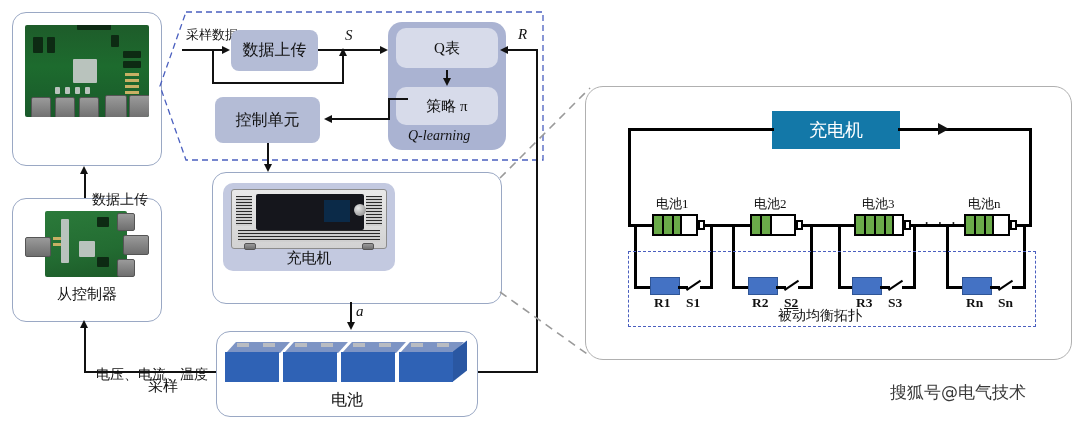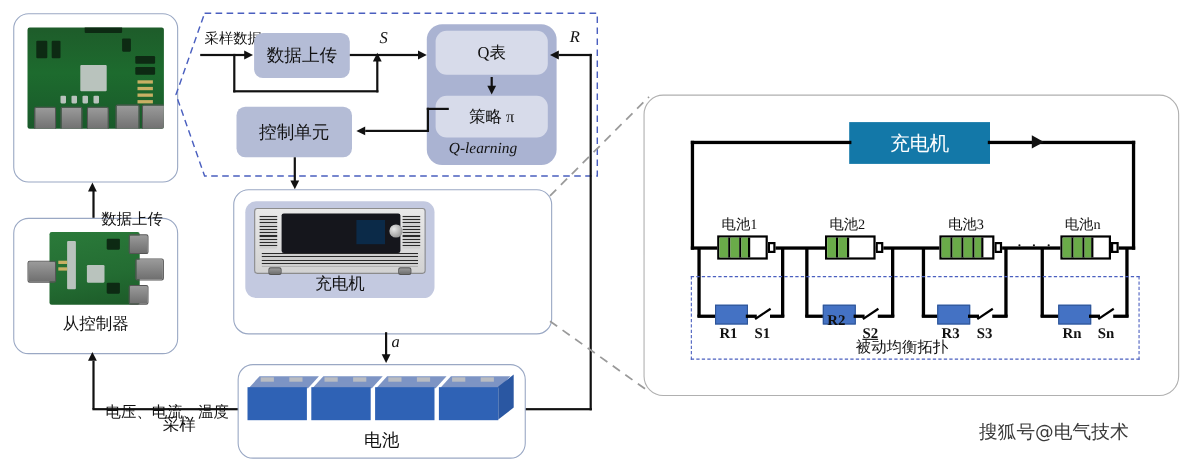--- a/index.html
+++ b/index.html
@@ -266,21 +266,21 @@
       <div class="sep"></div>
   </div>
   <div class="batnub" style="left:210px;top:133px;width:7px;height:10px;"></div>
   <div class="cw" style="left:146px;top:139px;width:3px;height:62px;"></div>
   <div class="cw" style="left:224px;top:139px;width:3px;height:62px;"></div>
   <div class="cw" style="left:146px;top:199px;width:17px;height:3px;"></div>
   <div class="res" style="left:162px;top:190px;width:28px;height:16px;"></div>
   <div class="cw" style="left:190px;top:199px;width:10px;height:3px;"></div>
   <div class="swline" style="left:199px;top:202px;width:17px;transform:rotate(-34deg);"></div>
   <div class="cw" style="left:212px;top:199px;width:15px;height:3px;"></div>
-  <div class="clbl-b" style="left:166px;top:196px;font-family:Liberation Serif, serif;">R2</div>
+  <div class="clbl-b" style="left:166px;top:208px;font-family:Liberation Serif, serif;">R2</div>
   <div class="clbl-b" style="left:198px;top:208px;text-decoration:underline;">S2</div>
 
   <div class="clbl" style="left:276px;top:108px;">电池3</div>
   <div class="batsym" style="left:268px;top:127px;width:50px;height:22px;">
     <div class="g" style="width:8px;"></div>
       <div class="sep"></div>
     <div class="g" style="width:8px;"></div>
       <div class="sep"></div>
     <div class="g" style="width:8px;"></div>
       <div class="sep"></div>

